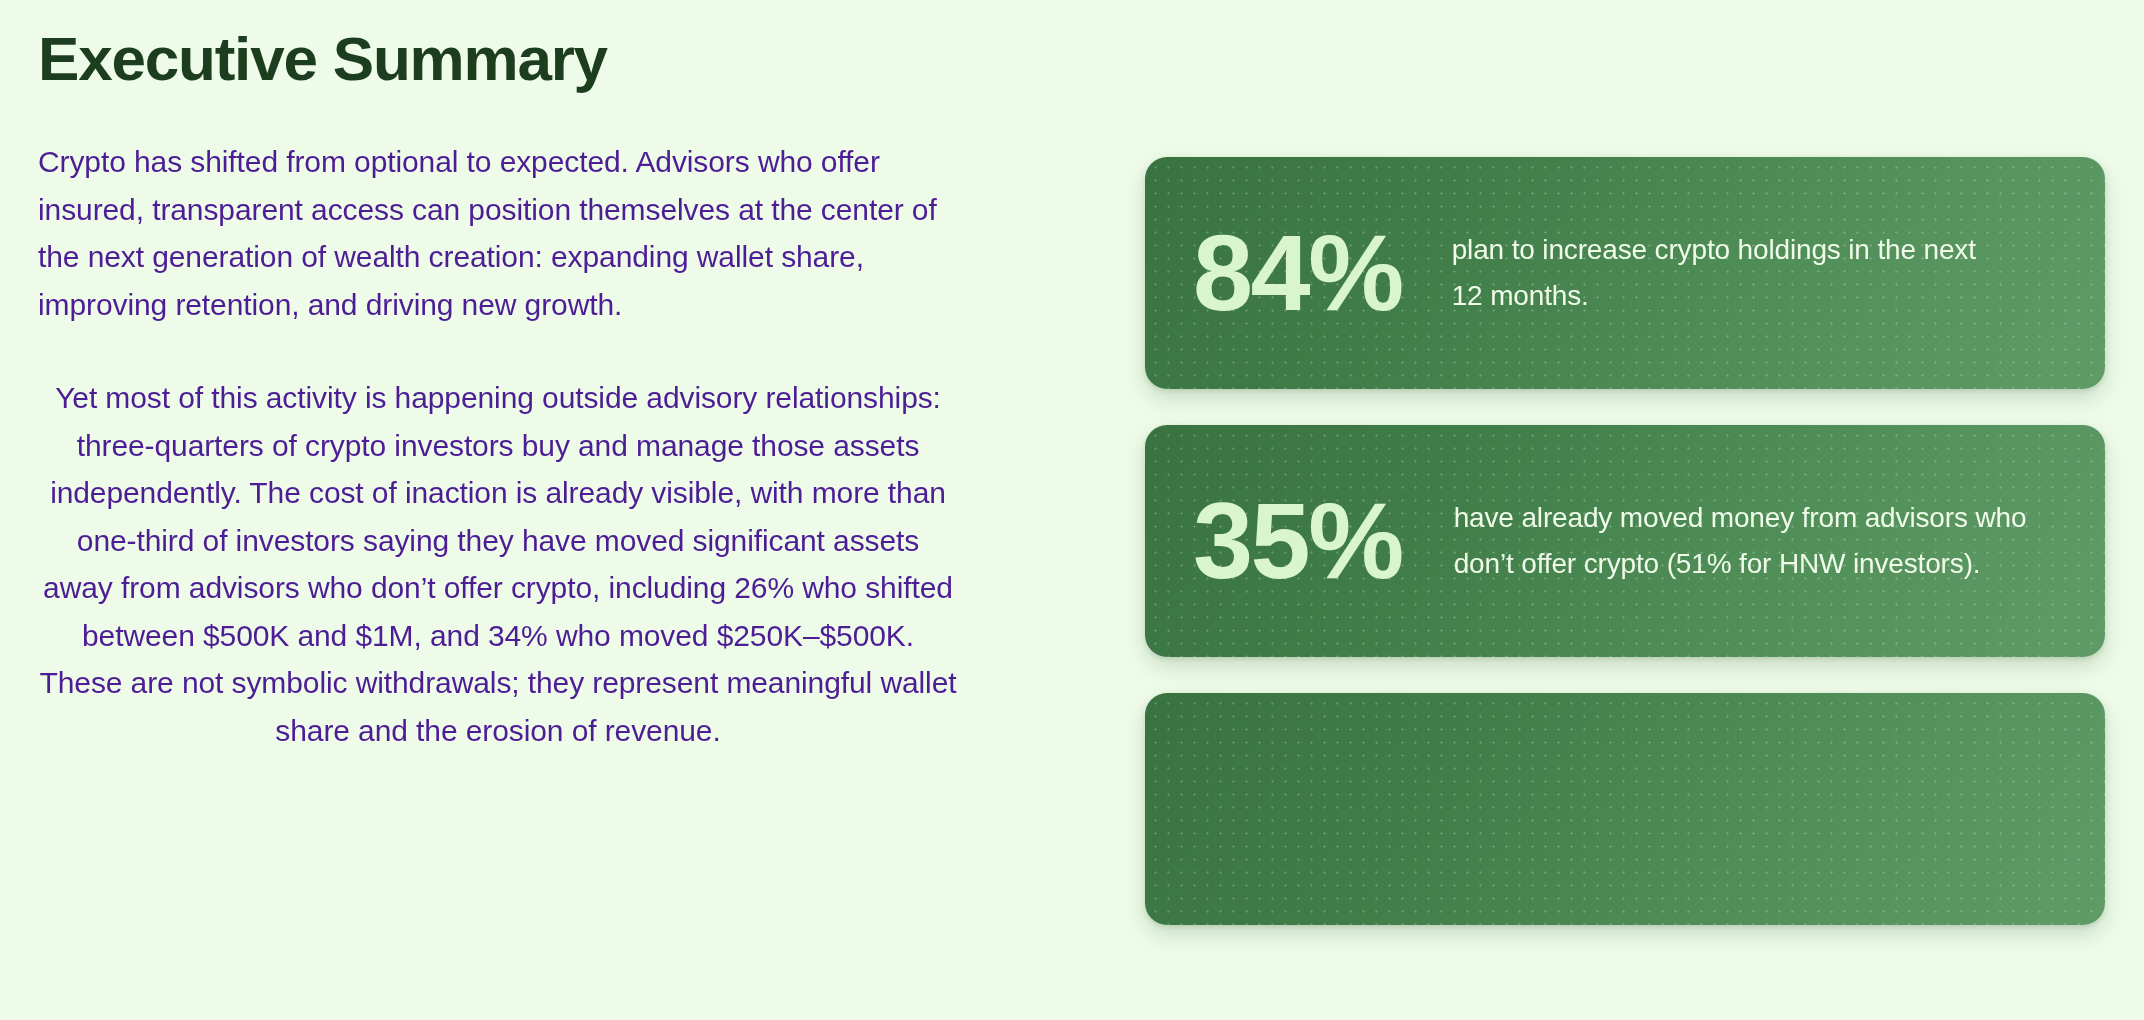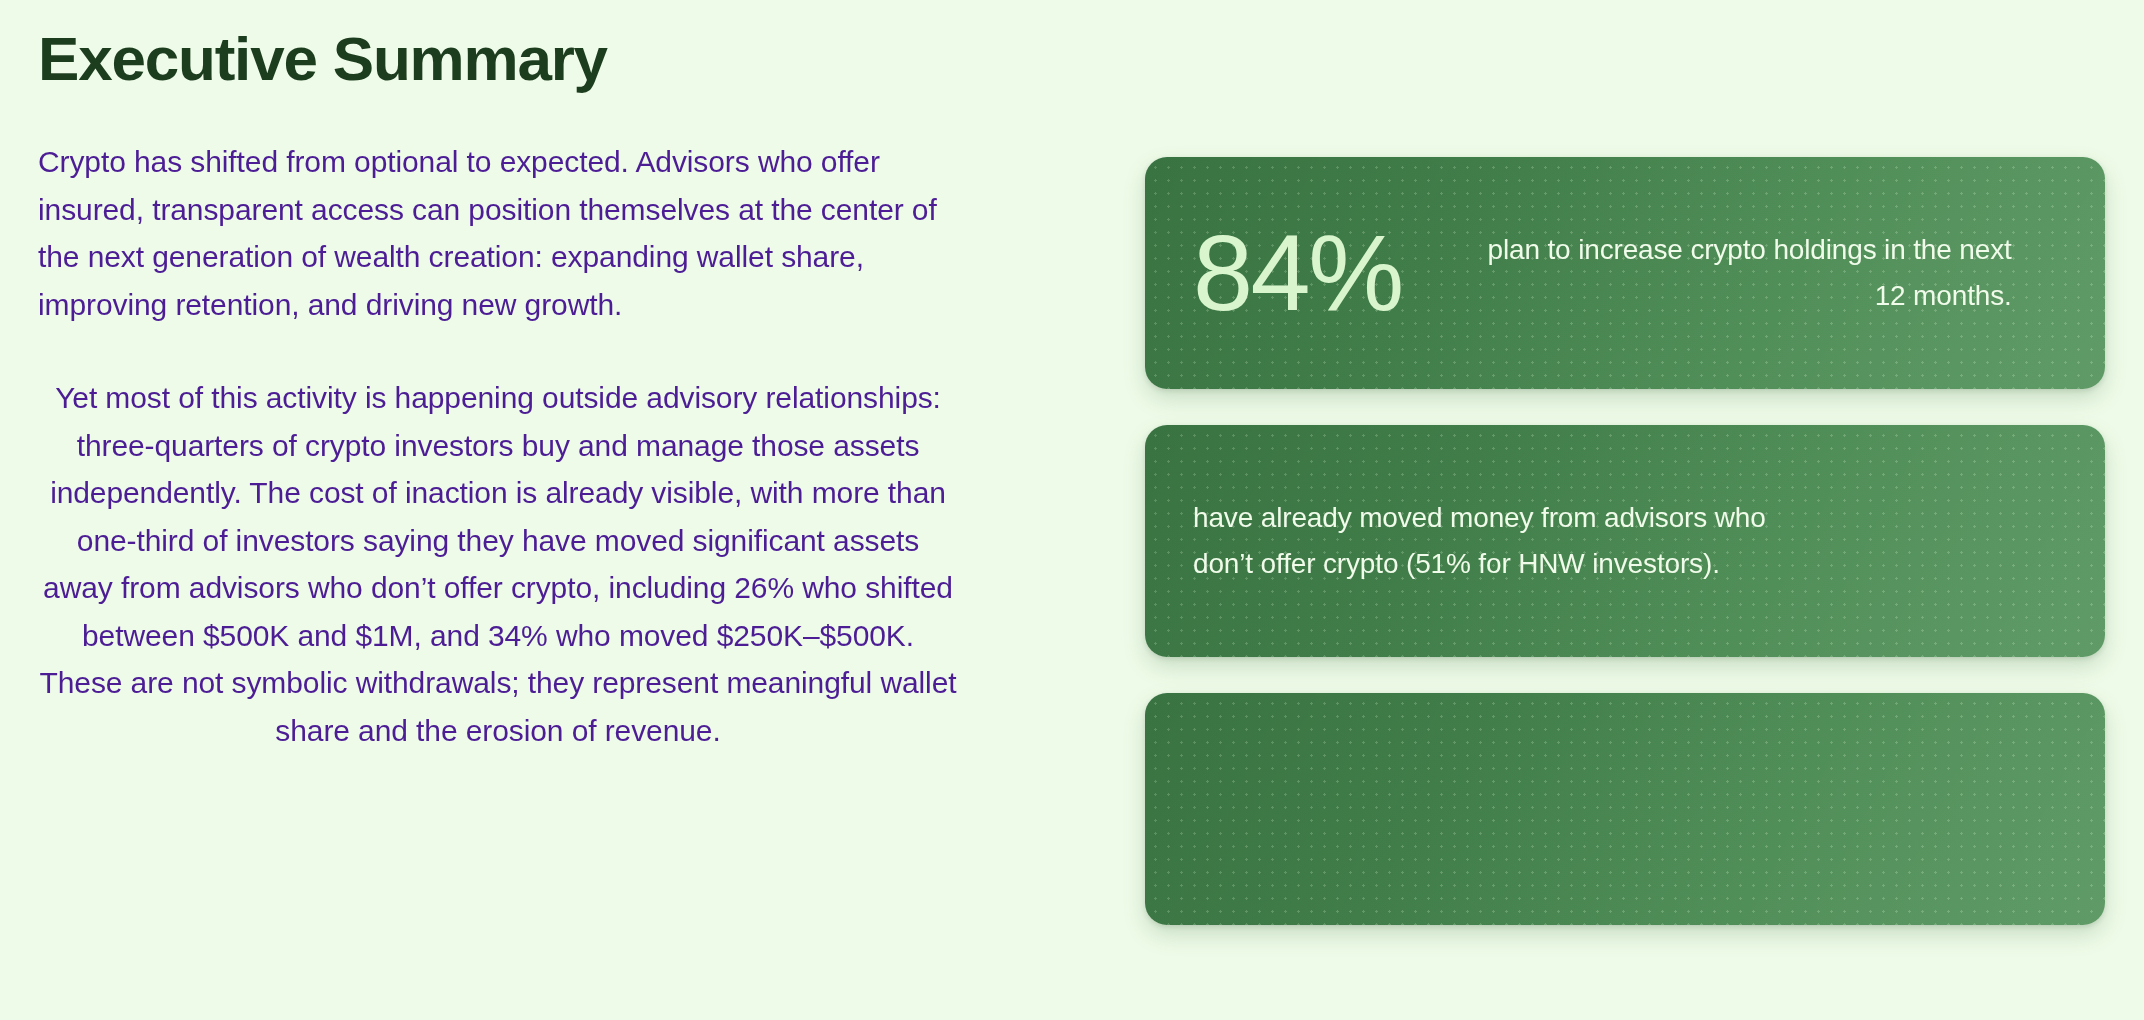--- a/index.html
+++ b/index.html
@@ -104,40 +104,40 @@
       rgba(255,255,255,0.03) 62%,
       rgba(255,255,255,0.07) 100%);
   }
 
   .stat-value {
     position: relative;
     z-index: 2;
     color: #d9f5cd;
     font-size: 108px;
     line-height: 1;
-    font-weight: 400;
+    font-weight: 700;
     letter-spacing: -2.5px;
     white-space: nowrap;
     flex: 0 0 auto;
   }
 
   .stat-desc {
     position: relative;
     z-index: 2;
     color: #f0fbea;
     font-size: 28px;
     line-height: 46px;
     font-weight: 400;
     letter-spacing: -0.15px;
     flex: 1 1 auto;
   }
 
   
   .card-1 .stat-value { margin-right: 50px; }
-  .card-1 .stat-desc  { max-width: 560px; text-align: right; }
+  .card-1 .stat-desc  { max-width: 560px; }
 
   .card-2 .stat-value { margin-right: 52px; }
   .card-2 .stat-desc  { max-width: 580px; }
 
   .card-3 .stat-value { margin-right: 38px; }
   .card-3 .stat-desc  { max-width: 560px; }
 </style>
 </head>
 <body>
 
@@ -152,20 +152,21 @@
   </div>
 
   <div class="cards">
 
     <div class="stat-card card-1">
       <div class="stat-value">84%</div>
       <div class="stat-desc">plan to increase crypto holdings in the next 12 months.</div>
     </div>
 
     <div class="stat-card card-2">
+      <div class="stat-value">35%</div>
       <div class="stat-desc">have already moved money from advisors who don’t offer crypto (51% for HNW investors).</div>
     </div>
 
     <div class="stat-card card-3">
     </div>
 
   </div>
 </div>
 
 </body></html>

